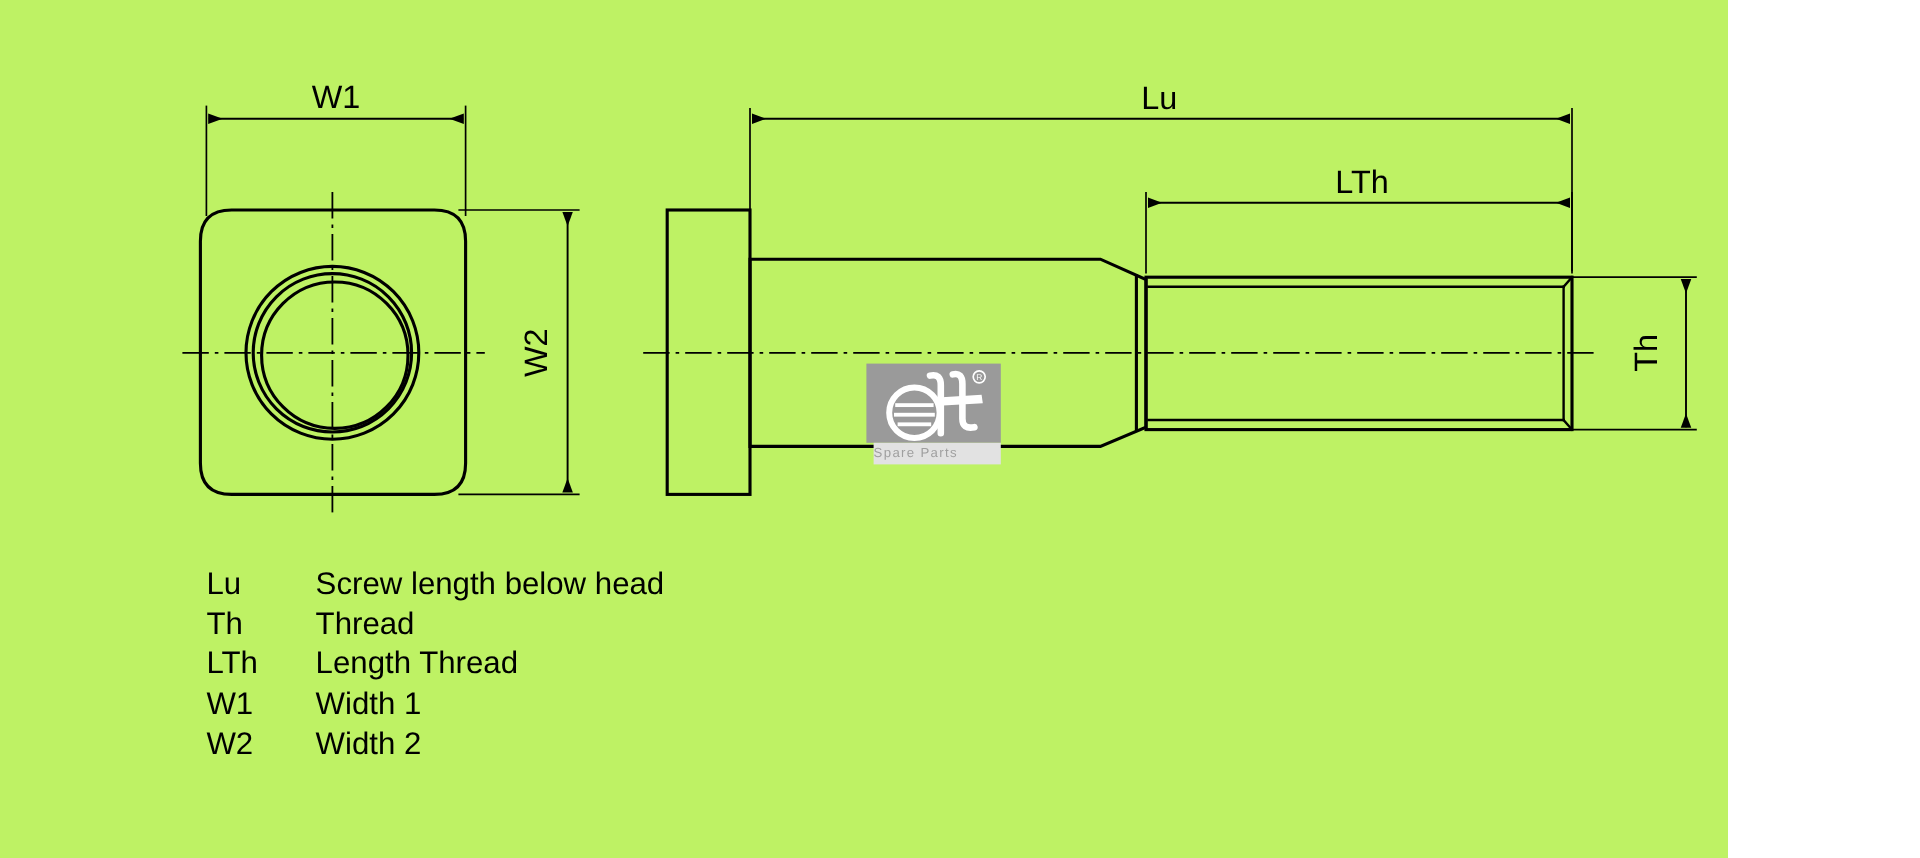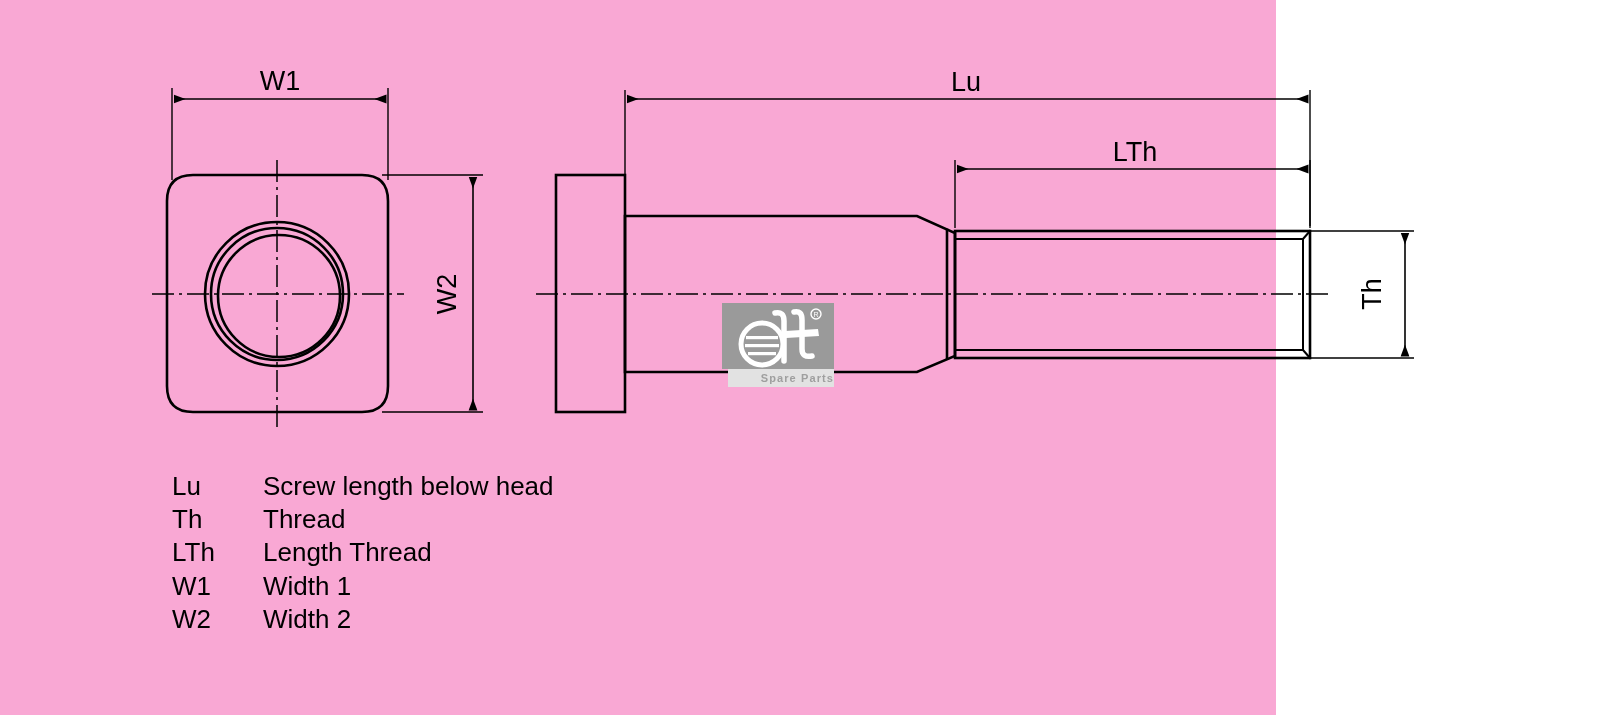--- a/index.html
+++ b/index.html
@@ -8,23 +8,23 @@
     background: #ffffff;
   }
   body {
     width: 1600px;
     height: 715px;
     font-family: "Liberation Sans", sans-serif;
     overflow: hidden;
   }
   #stage {
     position: relative;
-    width: 1276px;
+    width: 1440px;
     height: 715px;
-    background: #f9a8d4;
+    background: #bef264;
   }
   svg#drawing {
     position: absolute;
     left: 0;
     top: 0;
     width: 1600px;
     height: 715px;
     display: block;
   }
   .outline {
@@ -104,24 +104,24 @@
     left: 6px;
     top: 66px;
     width: 106px;
     height: 18px;
     background: #e2e2e2;
   }
   #logo .logo-bar span {
     display: block;
     font-family: "Liberation Sans", sans-serif;
     font-size: 11px;
-    font-weight: bold;
+    font-weight: normal;
     letter-spacing: 1.1px;
     color: #9f9f9f;
-    text-align: right;
+    text-align: left;
     line-height: 18px;
   }
   #logo svg {
     position: absolute;
     left: 0;
     top: 0;
     width: 112px;
     height: 66px;
   }
 </style>

